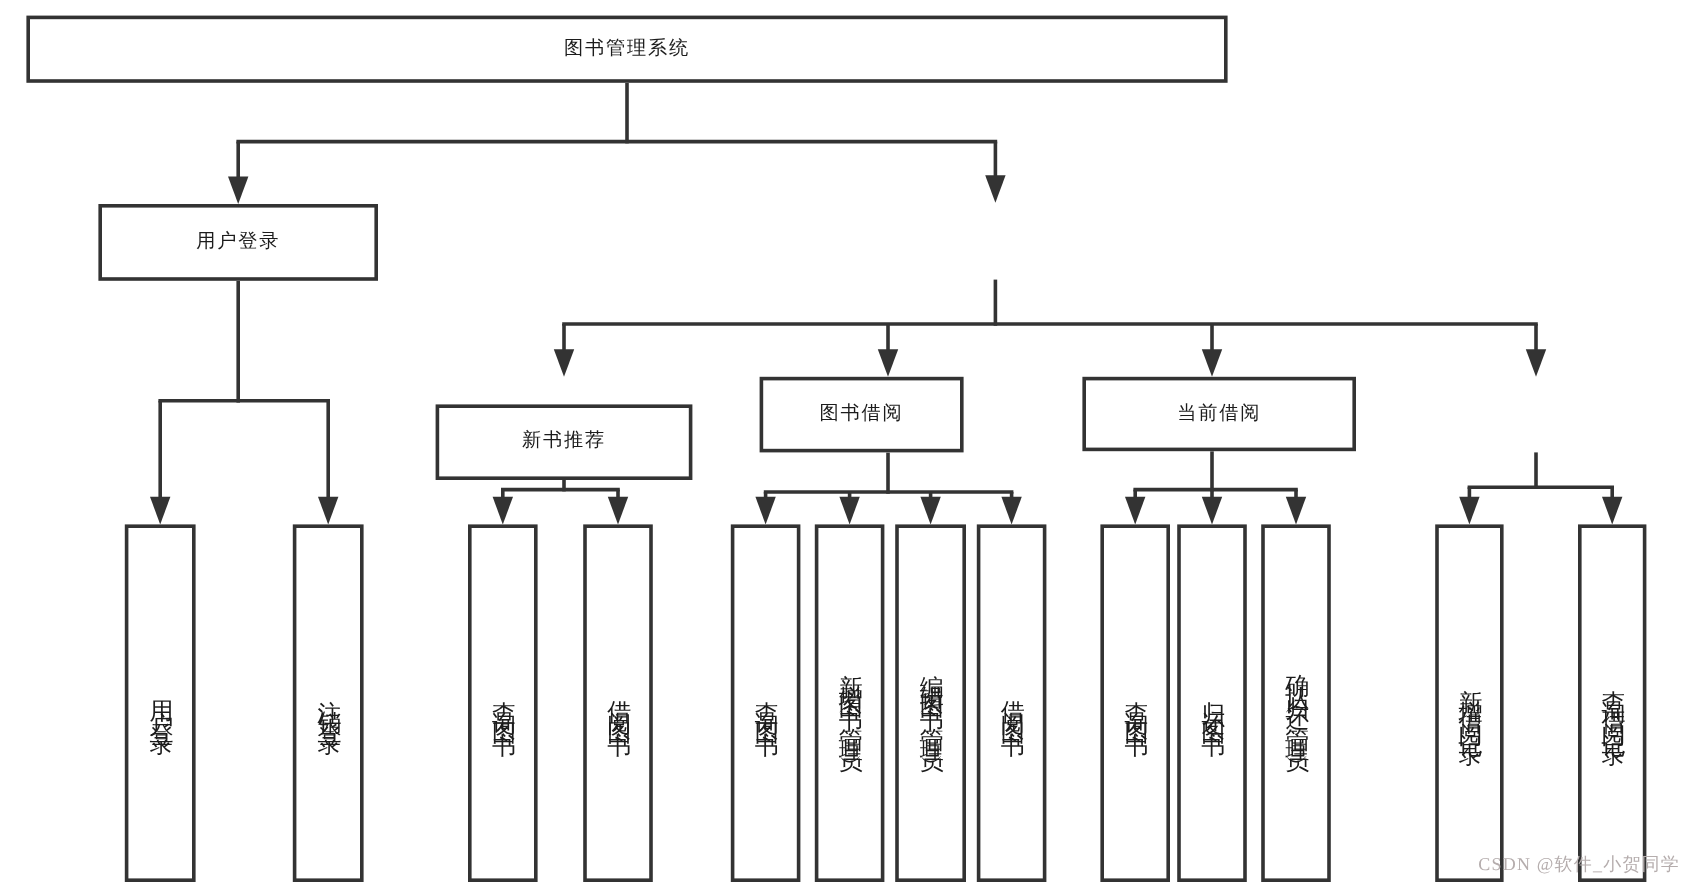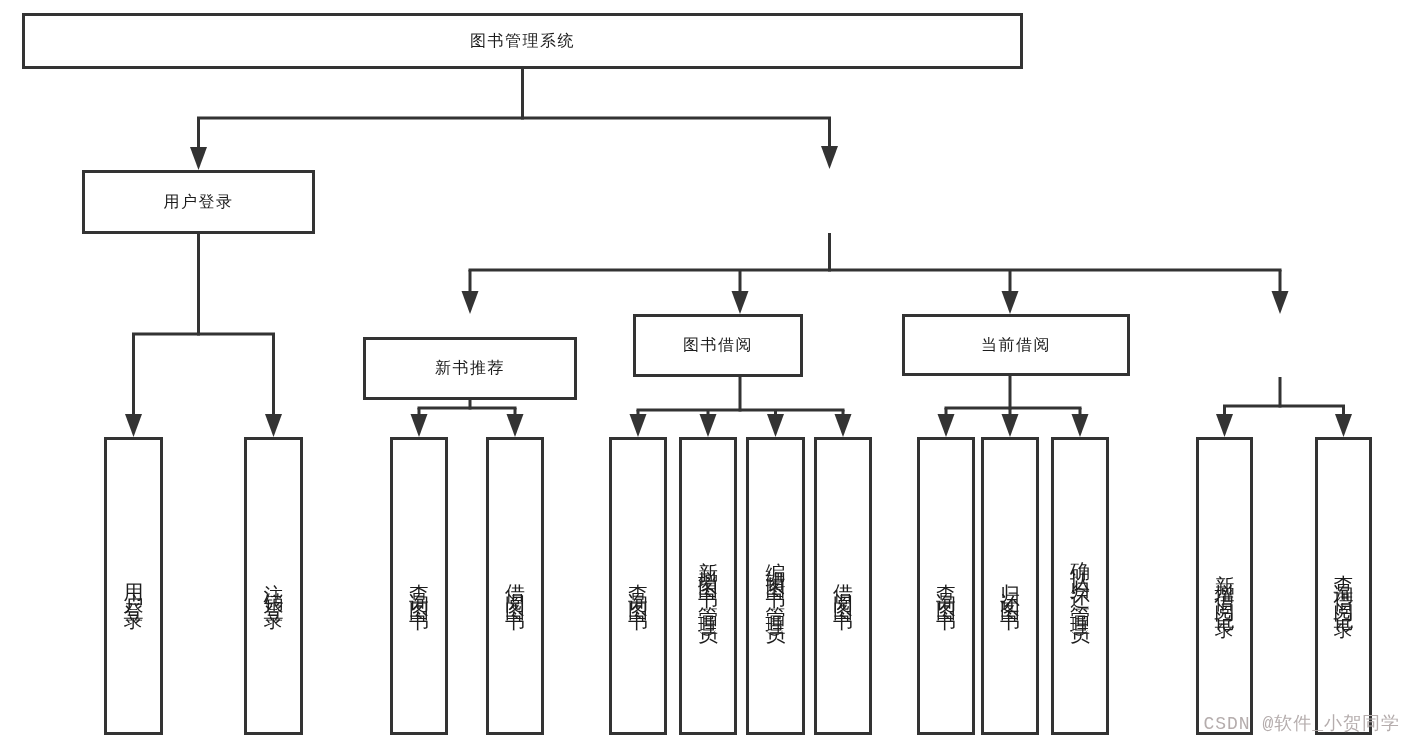--- a/index.html
+++ b/index.html
@@ -42,25 +42,25 @@
     writing-mode: vertical-rl;
     text-orientation: mixed;
     letter-spacing: 9px;
     font-size: 20px;
     white-space: nowrap;
   }
   .watermark {
     position: absolute;
     top: 711px;
     right: 5px;
-    font-size: 18px;
+    font-size: 15px;
     letter-spacing: 1px;
     color: var(--wm, #b5adad);
     z-index: 5;
-    font-family: Liberation Mono, monospace;
+    font-family: Liberation Serif, serif;
   }
 </style>
 </head>
 <body>
 
 <div id="stage" style="--line: #333333; --text: #1c1c1c; --bg: #ffffff; --wm: #b5adad;">
 
   <svg id="connectors" viewBox="0 0 1405 747" xmlns="http://www.w3.org/2000/svg">
       <line x1="522.5" y1="69" x2="522.5" y2="119.5" stroke="#333333" stroke-width="3"></line>
       <line x1="197" y1="118" x2="831" y2="118" stroke="#333333" stroke-width="3"></line>

